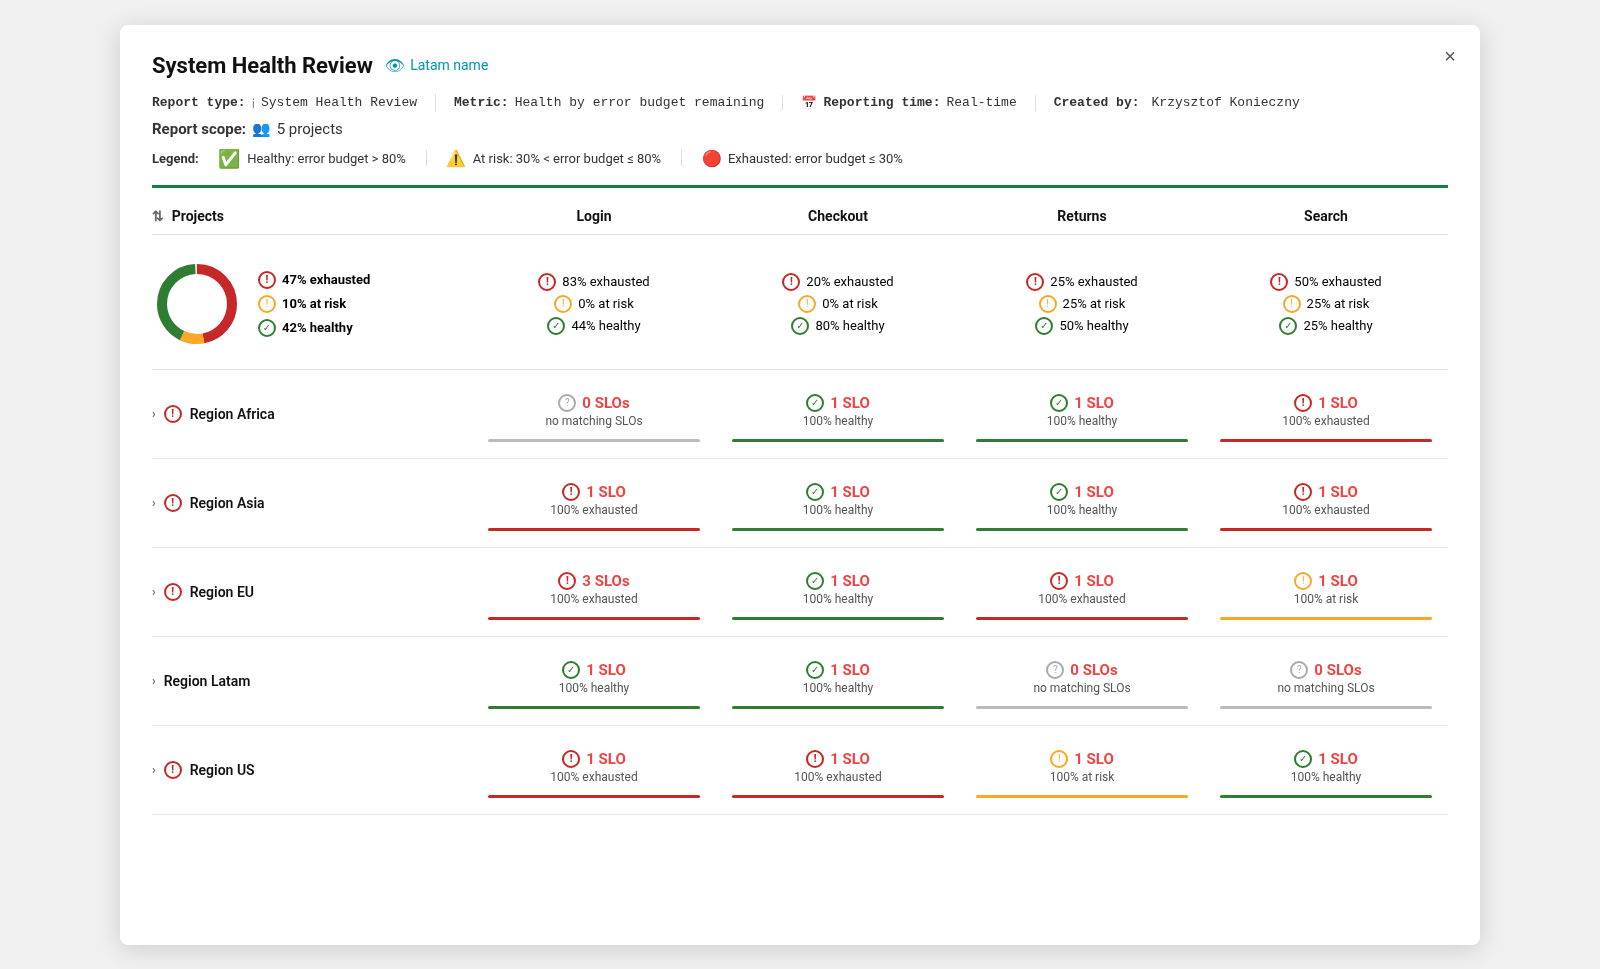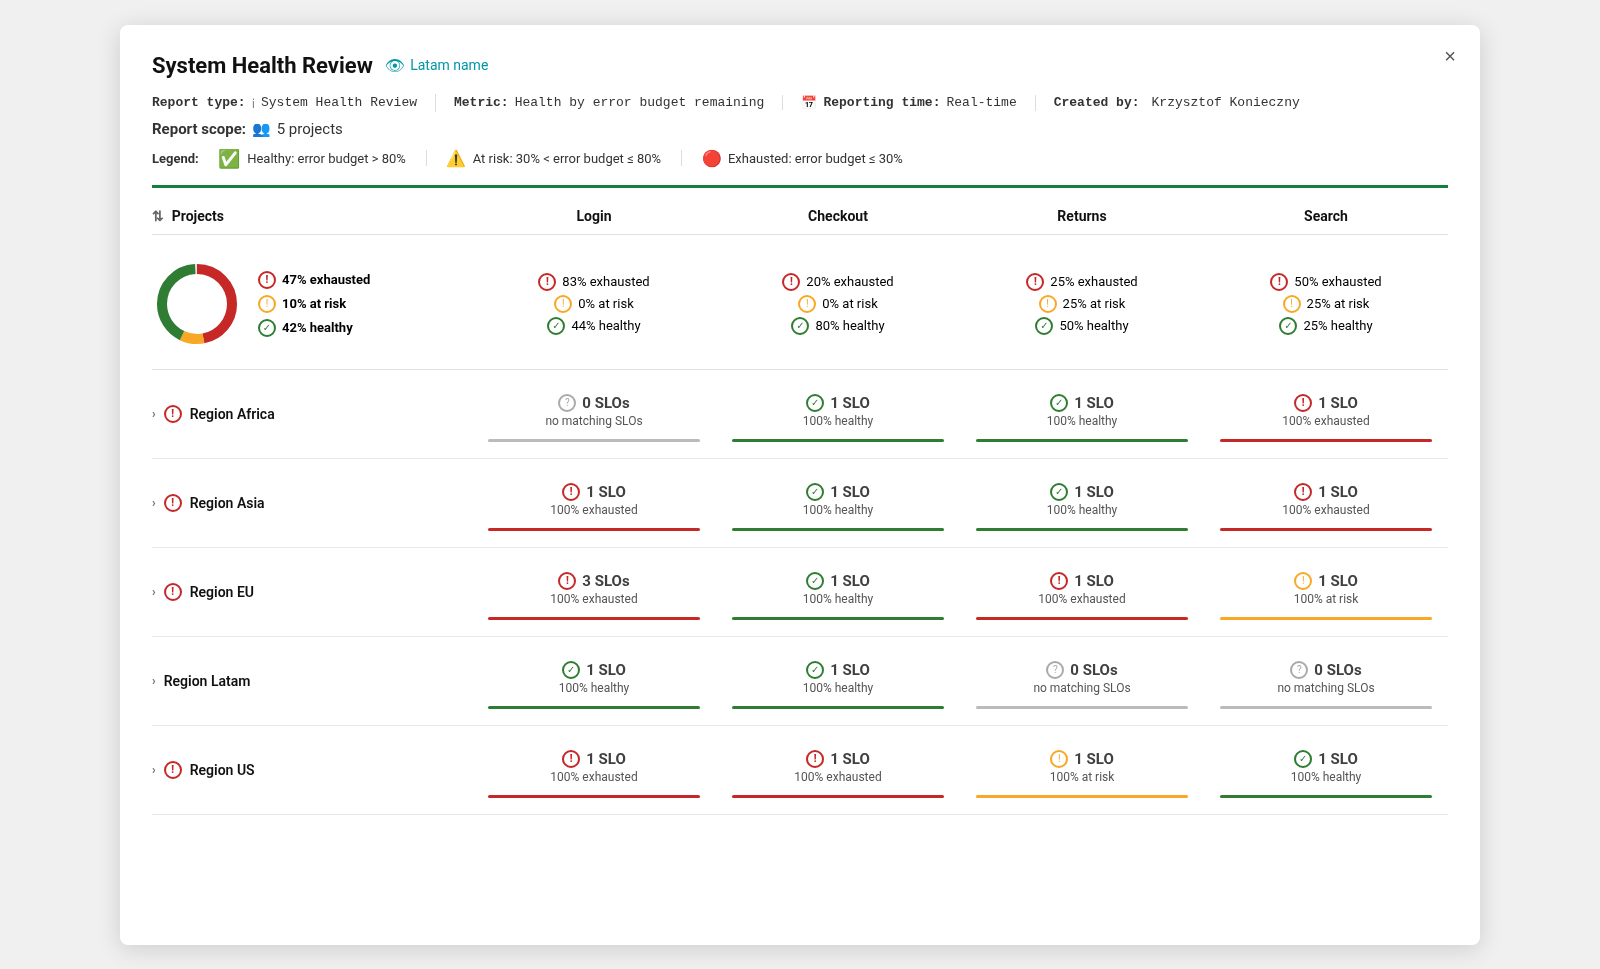--- a/index.html
+++ b/index.html
@@ -38,21 +38,21 @@
     .stat-line { display: flex; align-items: center; gap: 6px; }
     .stat-pct { font-weight: 700; }
     .cell { display: flex; flex-direction: column; gap: 4px; align-items: center; }
     .cell-stat { display: flex; align-items: center; gap: 6px; font-size: 13px; }
 
     
     .region-row { display: grid; grid-template-columns: 320px 1fr 1fr 1fr 1fr; padding: 16px 0; border-bottom: 1px solid #e8e8e8; align-items: center; min-height: 80px; }
     .region-name { display: flex; align-items: center; gap: 8px; font-size: 14px; font-weight: 600; color: #111; }
     .expand-icon { color: #666; font-size: 12px; cursor: pointer; }
     .slo-cell { display: flex; flex-direction: column; align-items: center; position: relative; padding: 8px 16px 14px; }
-    .slo-count { font-size: 15px; font-weight: 700; color: #404040; }
+    .slo-count { font-size: 15px; font-weight: 700; color: #ef4444; }
     .slo-sub { font-size: 12px; color: #555; margin-top: 2px; }
     .slo-bar { position: absolute; bottom: 0; left: 16px; right: 16px; height: 3px; border-radius: 2px; }
     .slo-bar.green { background: #2e7d32; }
     .slo-bar.red { background: #c62828; }
     .slo-bar.yellow { background: #f9a825; }
     .slo-bar.grey { background: #bbb; }
 
     
     .icon-exhausted { display: inline-flex; align-items: center; justify-content: center; width: 18px; height: 18px; border-radius: 50%; border: 2px solid #c62828; color: #c62828; font-size: 10px; font-weight: 900; }
     .icon-healthy { display: inline-flex; align-items: center; justify-content: center; width: 18px; height: 18px; border-radius: 50%; border: 2px solid #2e7d32; color: #2e7d32; font-size: 10px; }

